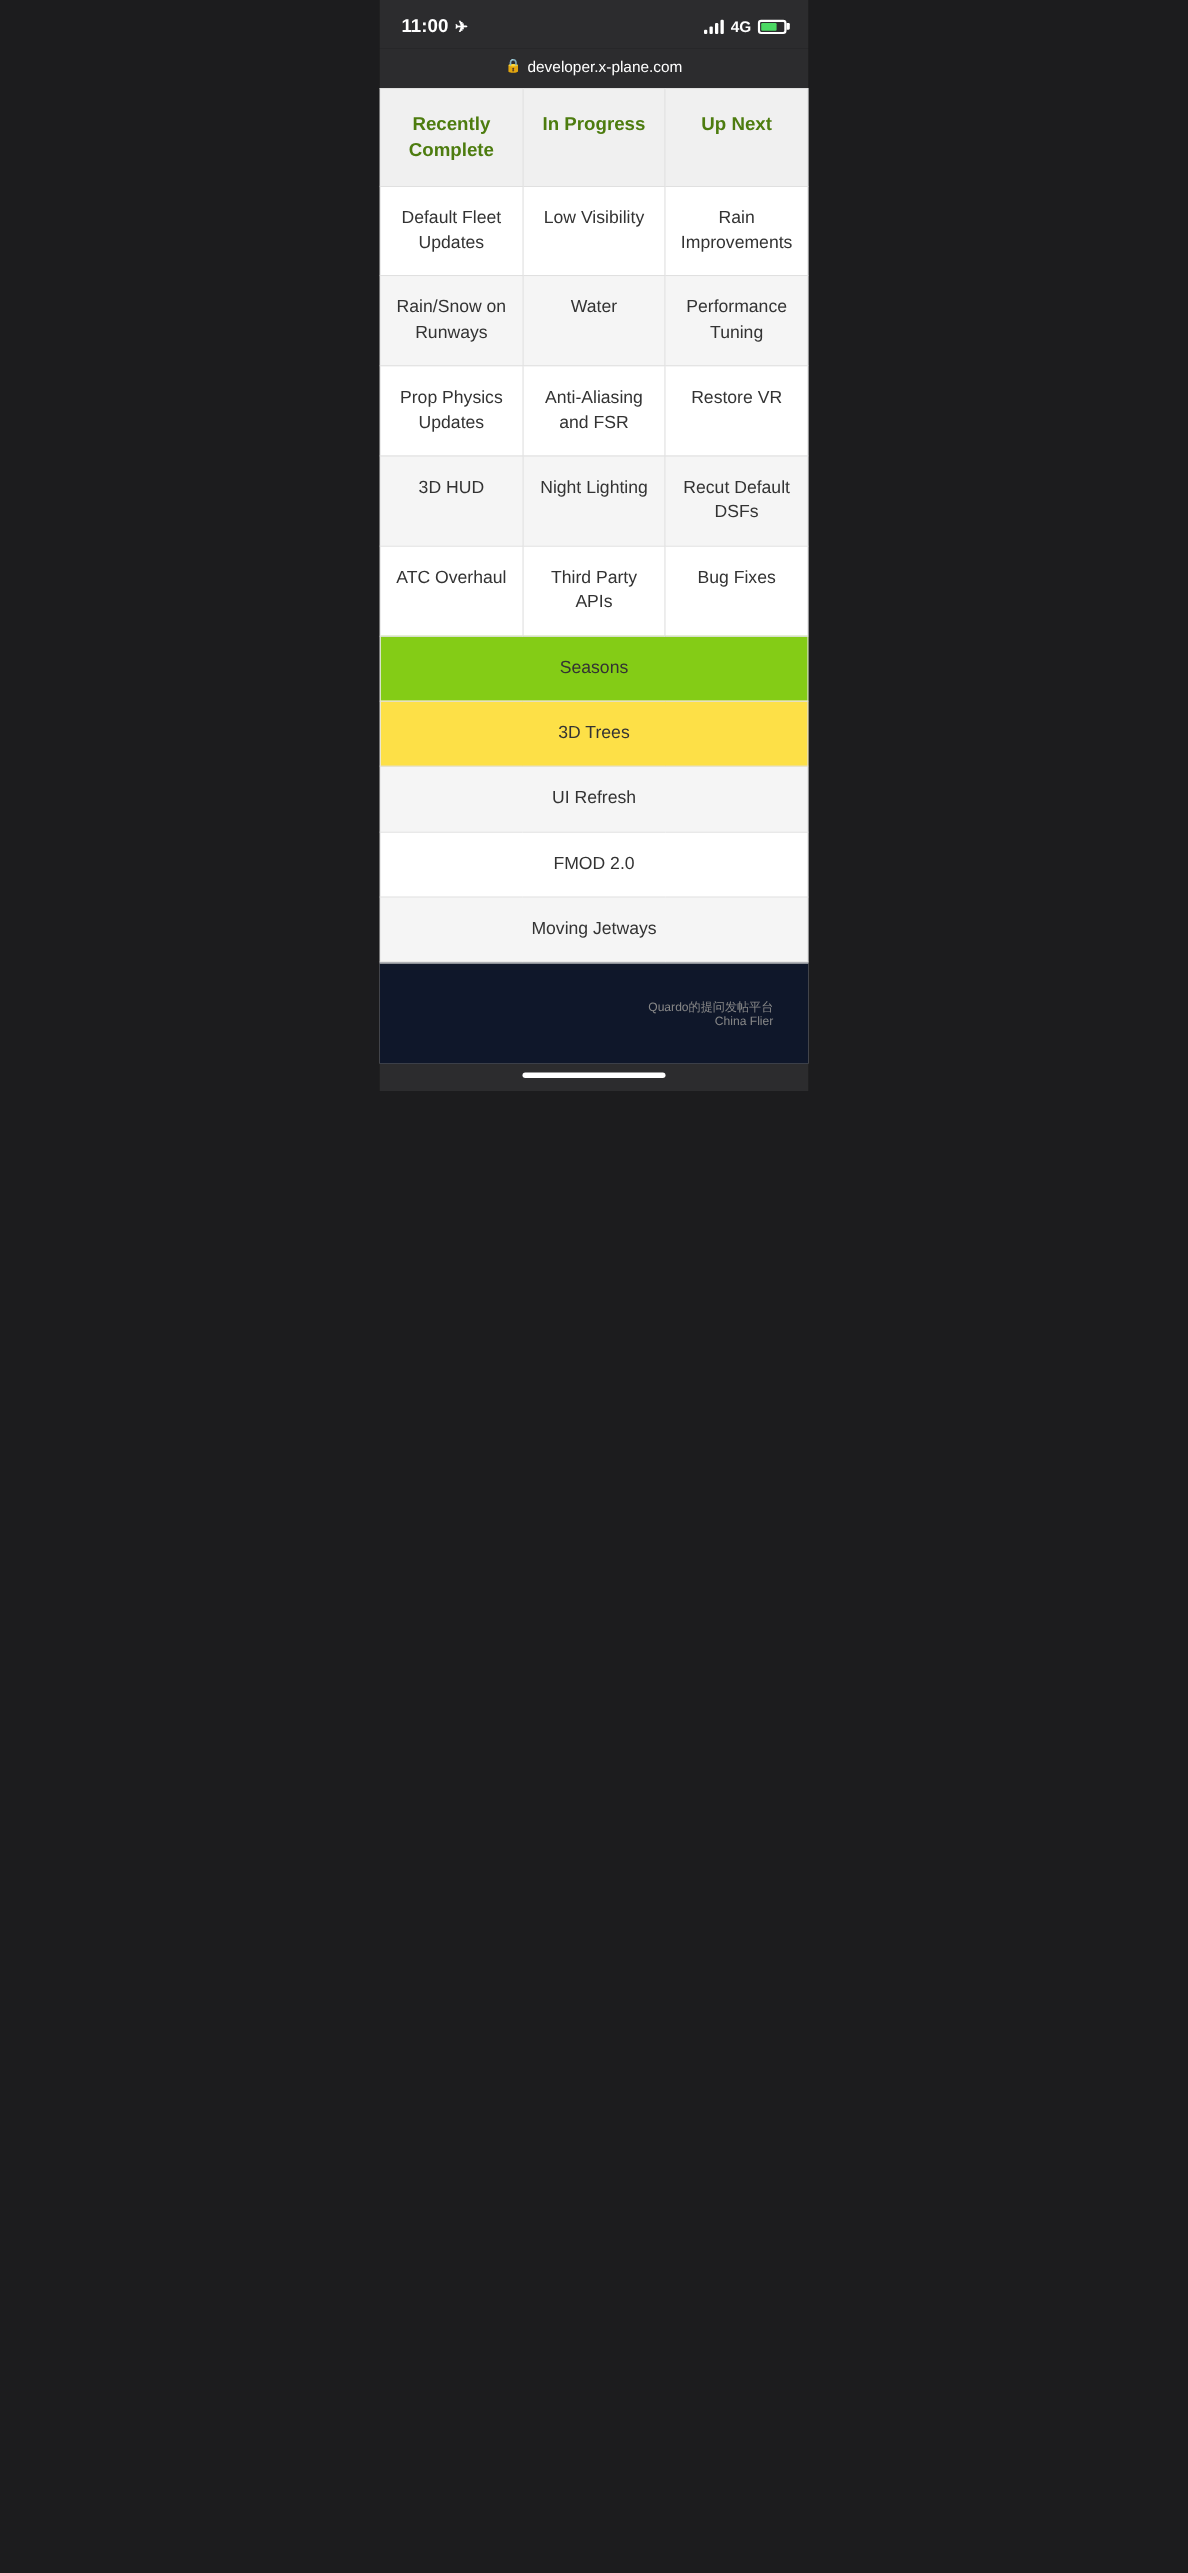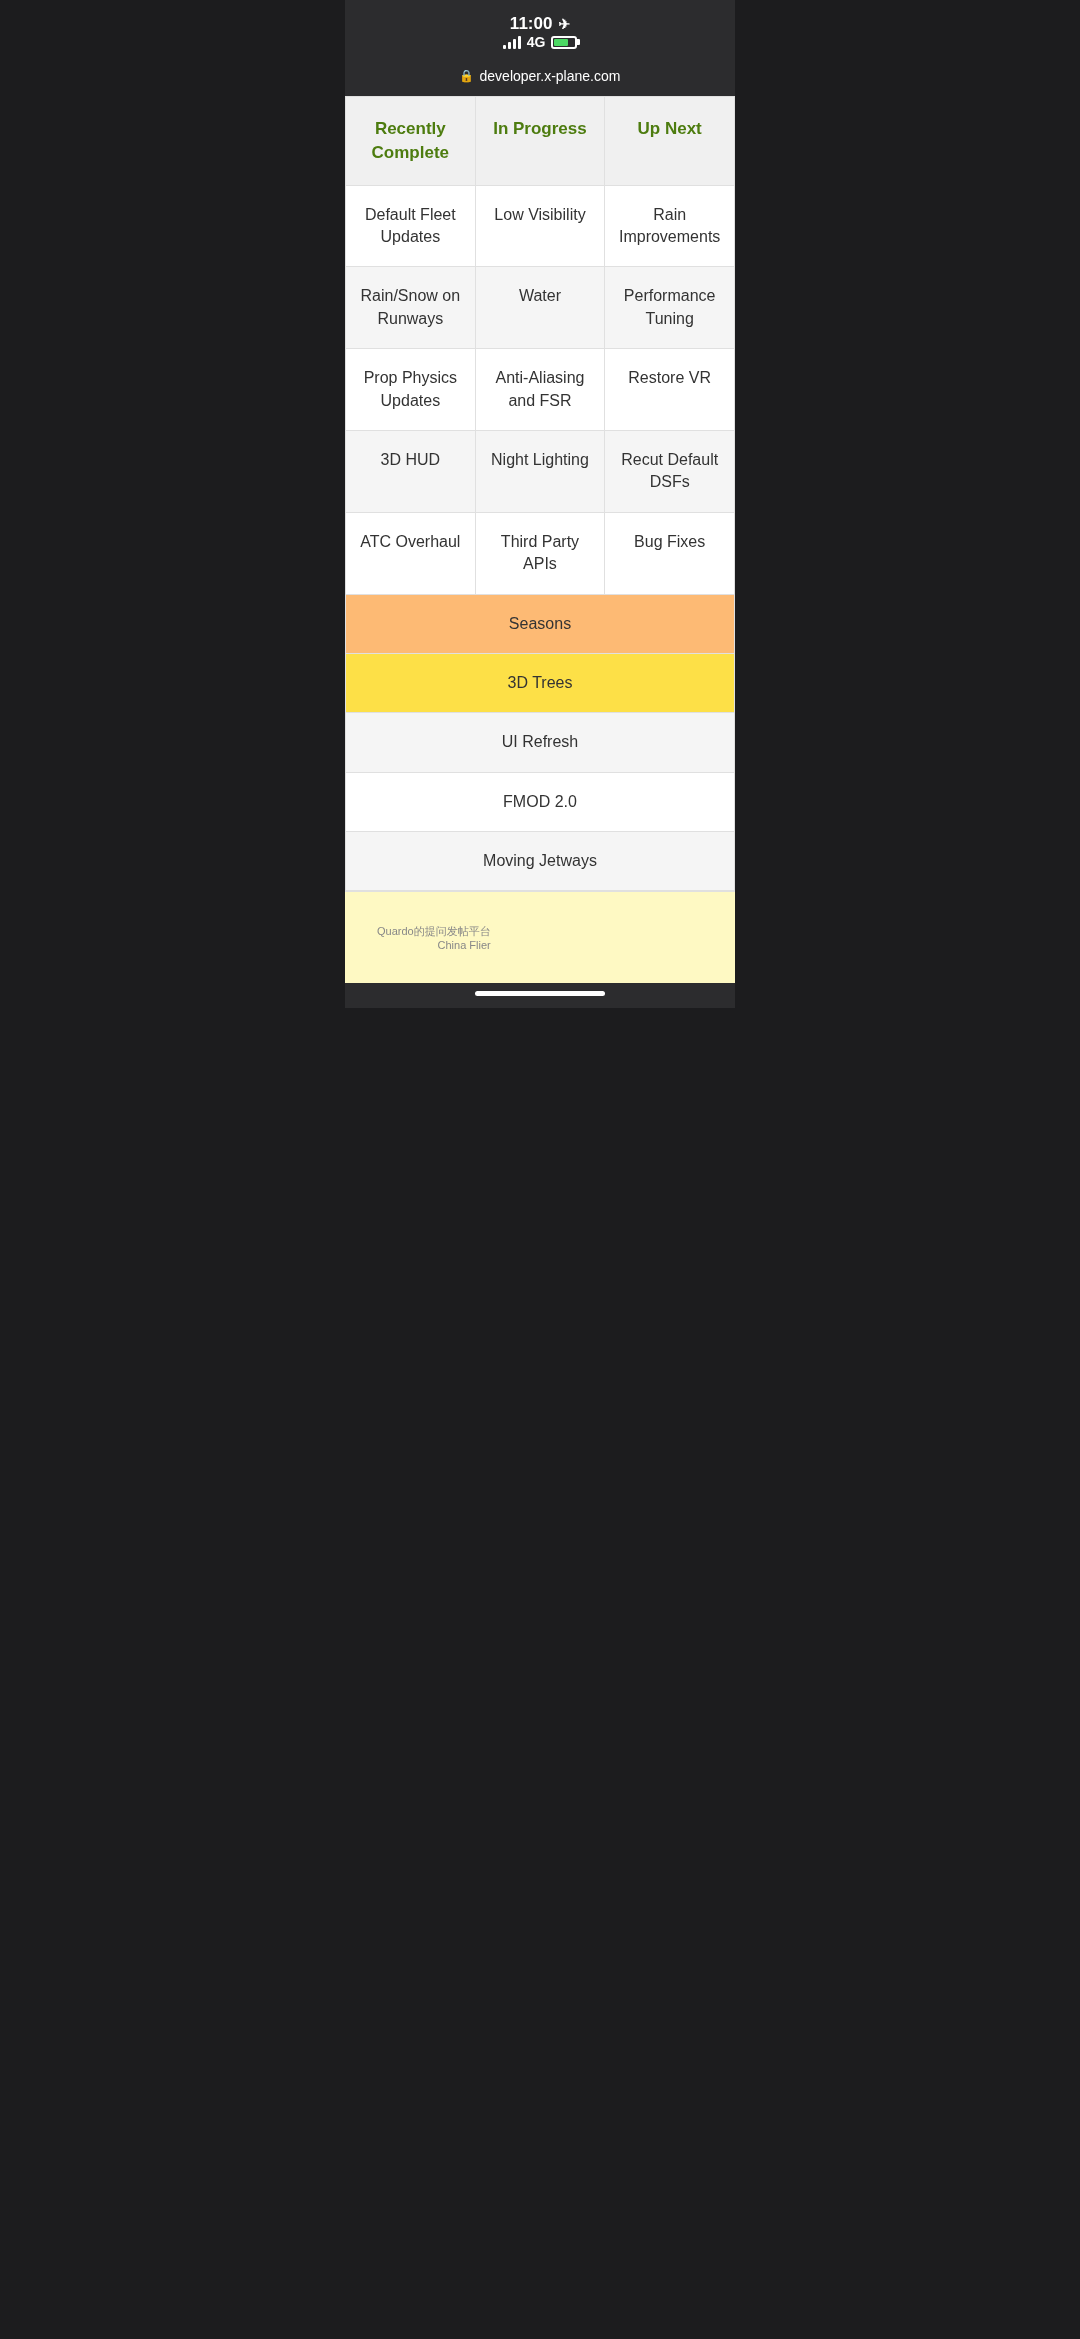--- a/index.html
+++ b/index.html
@@ -16,21 +16,20 @@
     
     .status-bar {
       background: #2c2c2e;
       display: flex;
       justify-content: space-between;
       align-items: center;
       padding: 14px 20px 10px;
       color: #fff;
       font-size: 17px;
       font-weight: 600;
-      flex-direction: column;
     }
 
     .status-left {
       display: flex;
       align-items: center;
       gap: 6px;
     }
 
     .status-time {
       font-weight: 700;
@@ -159,23 +158,24 @@
     }
     .col-inprogress {
       width: 33.33%;
     }
     .col-upnext {
       width: 33.33%;
     }
 
     
     .footer {
-      background: #fef9c3;
+      background: #0f172a;
       padding: 32px;
       display: flex;
+      justify-content: flex-end;
       align-items: center;
       border-top: 1px solid #e0e0e0;
     }
 
     .home-indicator {
       background: #2c2c2e;
       display: flex;
       justify-content: center;
       padding: 8px 0 12px;
     }
@@ -256,21 +256,21 @@
         <td>Night Lighting</td>
         <td>Recut Default DSFs</td>
       </tr>
 
       <tr>
         <td>ATC Overhaul</td>
         <td>Third Party APIs</td>
         <td>Bug Fixes</td>
       </tr>
 
-      <tr style="background:#fdba74;">
+      <tr style="background:#84cc16;">
         <td colspan="3" class="single-col-row">Seasons</td>
       </tr>
       <tr style="background:#fde047;">
         <td colspan="3" class="single-col-row">3D Trees</td>
       </tr>
       <tr style="background:#f5f5f5;">
         <td colspan="3" class="single-col-row">UI Refresh</td>
       </tr>
       <tr style="background:#fff;margin-top:40px;">
         <td colspan="3" class="single-col-row">FMOD 2.0</td>

